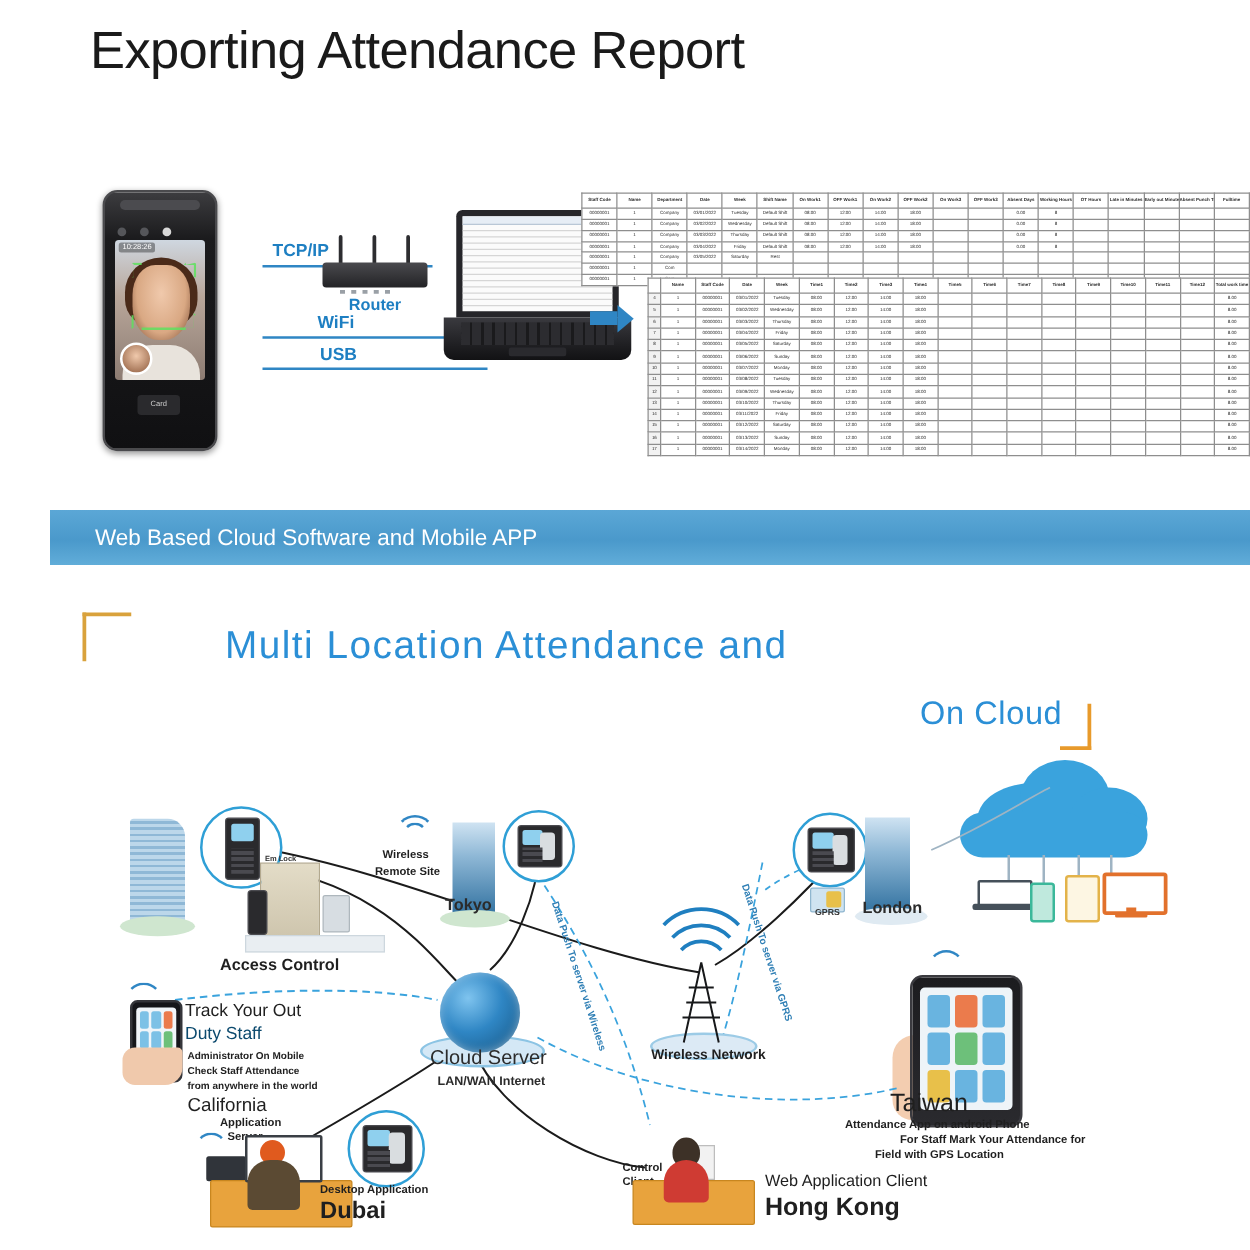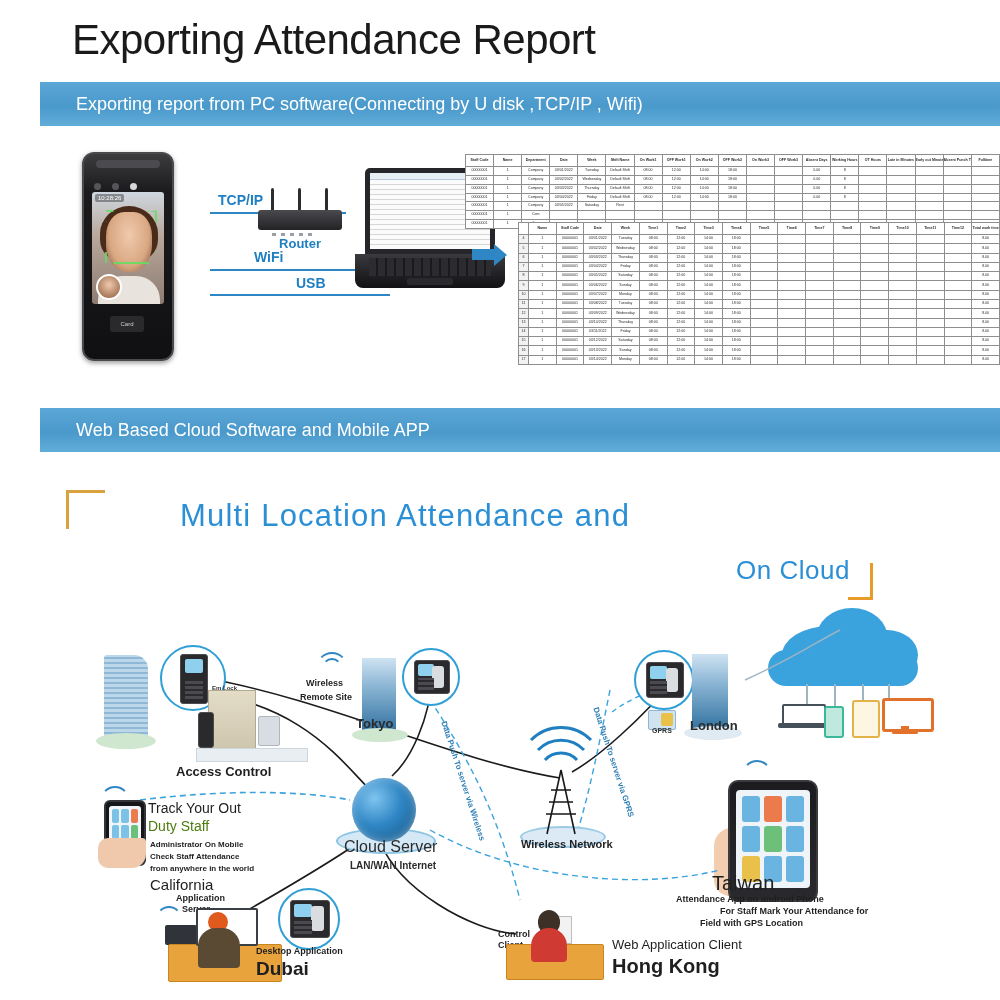--- a/index.html
+++ b/index.html
@@ -257,23 +257,20 @@
     font-family:"Liberation Sans", sans-serif;
   }
 </style>
 </head>
 <body>
 
 <div class="page">
 
   <div class="page-title">Exporting Attendance Report</div>
 
-  <div class="section-bar" id="bar-pc">
-    <span class="bar-label">Exporting report from PC software(Connecting by U disk ,TCP/IP , Wifi)</span>
-  </div>
 
   <div class="pc-block">
 
     <div class="terminal">
       <div class="speaker"></div>
       <div class="sensors">
         <i></i><i></i><i class="lit"></i><i></i>
       </div>
       <div class="screen">
         <div class="hair"></div>
@@ -286,21 +283,21 @@
       <div class="card-logo">Card</div>
     </div>
 
     <div class="conn">
       <div class="lbl" style="left:8px;top:22px;">TCP/IP</div>
       <div class="rule" style="left:0;top:42px;width:136px;"></div>
 
       <div class="lbl" style="left:44px;top:79px;">WiFi</div>
       <div class="rule" style="left:0;top:99px;width:180px;"></div>
 
-      <div class="lbl" style="left:46px;top:105px;margin-left:40px;">USB</div>
+      <div class="lbl" style="left:46px;top:105px;">USB</div>
       <div class="rule" style="left:0;top:124px;width:180px;"></div>
     </div>
 
     <div class="router">
       <div class="ant" style="left:13px;"></div>
       <div class="ant" style="left:40px;"></div>
       <div class="ant" style="left:67px;"></div>
       <div class="body"></div>
       <div class="leds"><i></i><i></i><i></i><i></i><i></i></div>
     </div>
@@ -946,21 +943,21 @@
         <i></i>
         <i></i>
         <i></i>
         <i></i>
         <i></i>
         <i></i>
       </div>
   </div>
   <div style="position:absolute;left:98px;top:838px;width:48px;height:30px;background:#f0c9ac;border-radius:10px 4px 14px 10px;"></div>
   <div class="dlabel" style="left:148px;top:800px;font-size:14px;color:#1f1f1f;">Track Your Out</div>
-  <div class="dlabel" style="left:148px;top:818px;font-size:14px;color:#4d7c0f;">Duty Staff</div>
+  <div class="dlabel" style="left:148px;top:818px;font-size:14px;color:#0c4a6e;">Duty Staff</div>
   <div class="dlabel dl-bold" style="left:150px;top:840px;font-size:8px;">Administrator On Mobile</div>
   <div class="dlabel dl-bold" style="left:150px;top:852px;font-size:8px;">Check Staff Attendance</div>
   <div class="dlabel dl-bold" style="left:150px;top:864px;font-size:8px;">from anywhere in the world</div>
   <div class="dlabel" style="left:150px;top:876px;font-size:15px;">California</div>
 
   <div class="wifi-arc" style="left:156px;top:906px;width:22px;height:22px;"></div>
   <div class="dlabel dl-bold" style="left:176px;top:893px;font-size:9px;">Application</div>
   <div class="dlabel dl-bold" style="left:182px;top:904px;font-size:9px;">Server</div>
   <div style="position:absolute;left:165px;top:925px;width:32px;height:20px;background:#30343a;border-radius:2px;"></div>
   <div class="desk" style="left:168px;top:944px;width:112px;height:36px;"></div>

